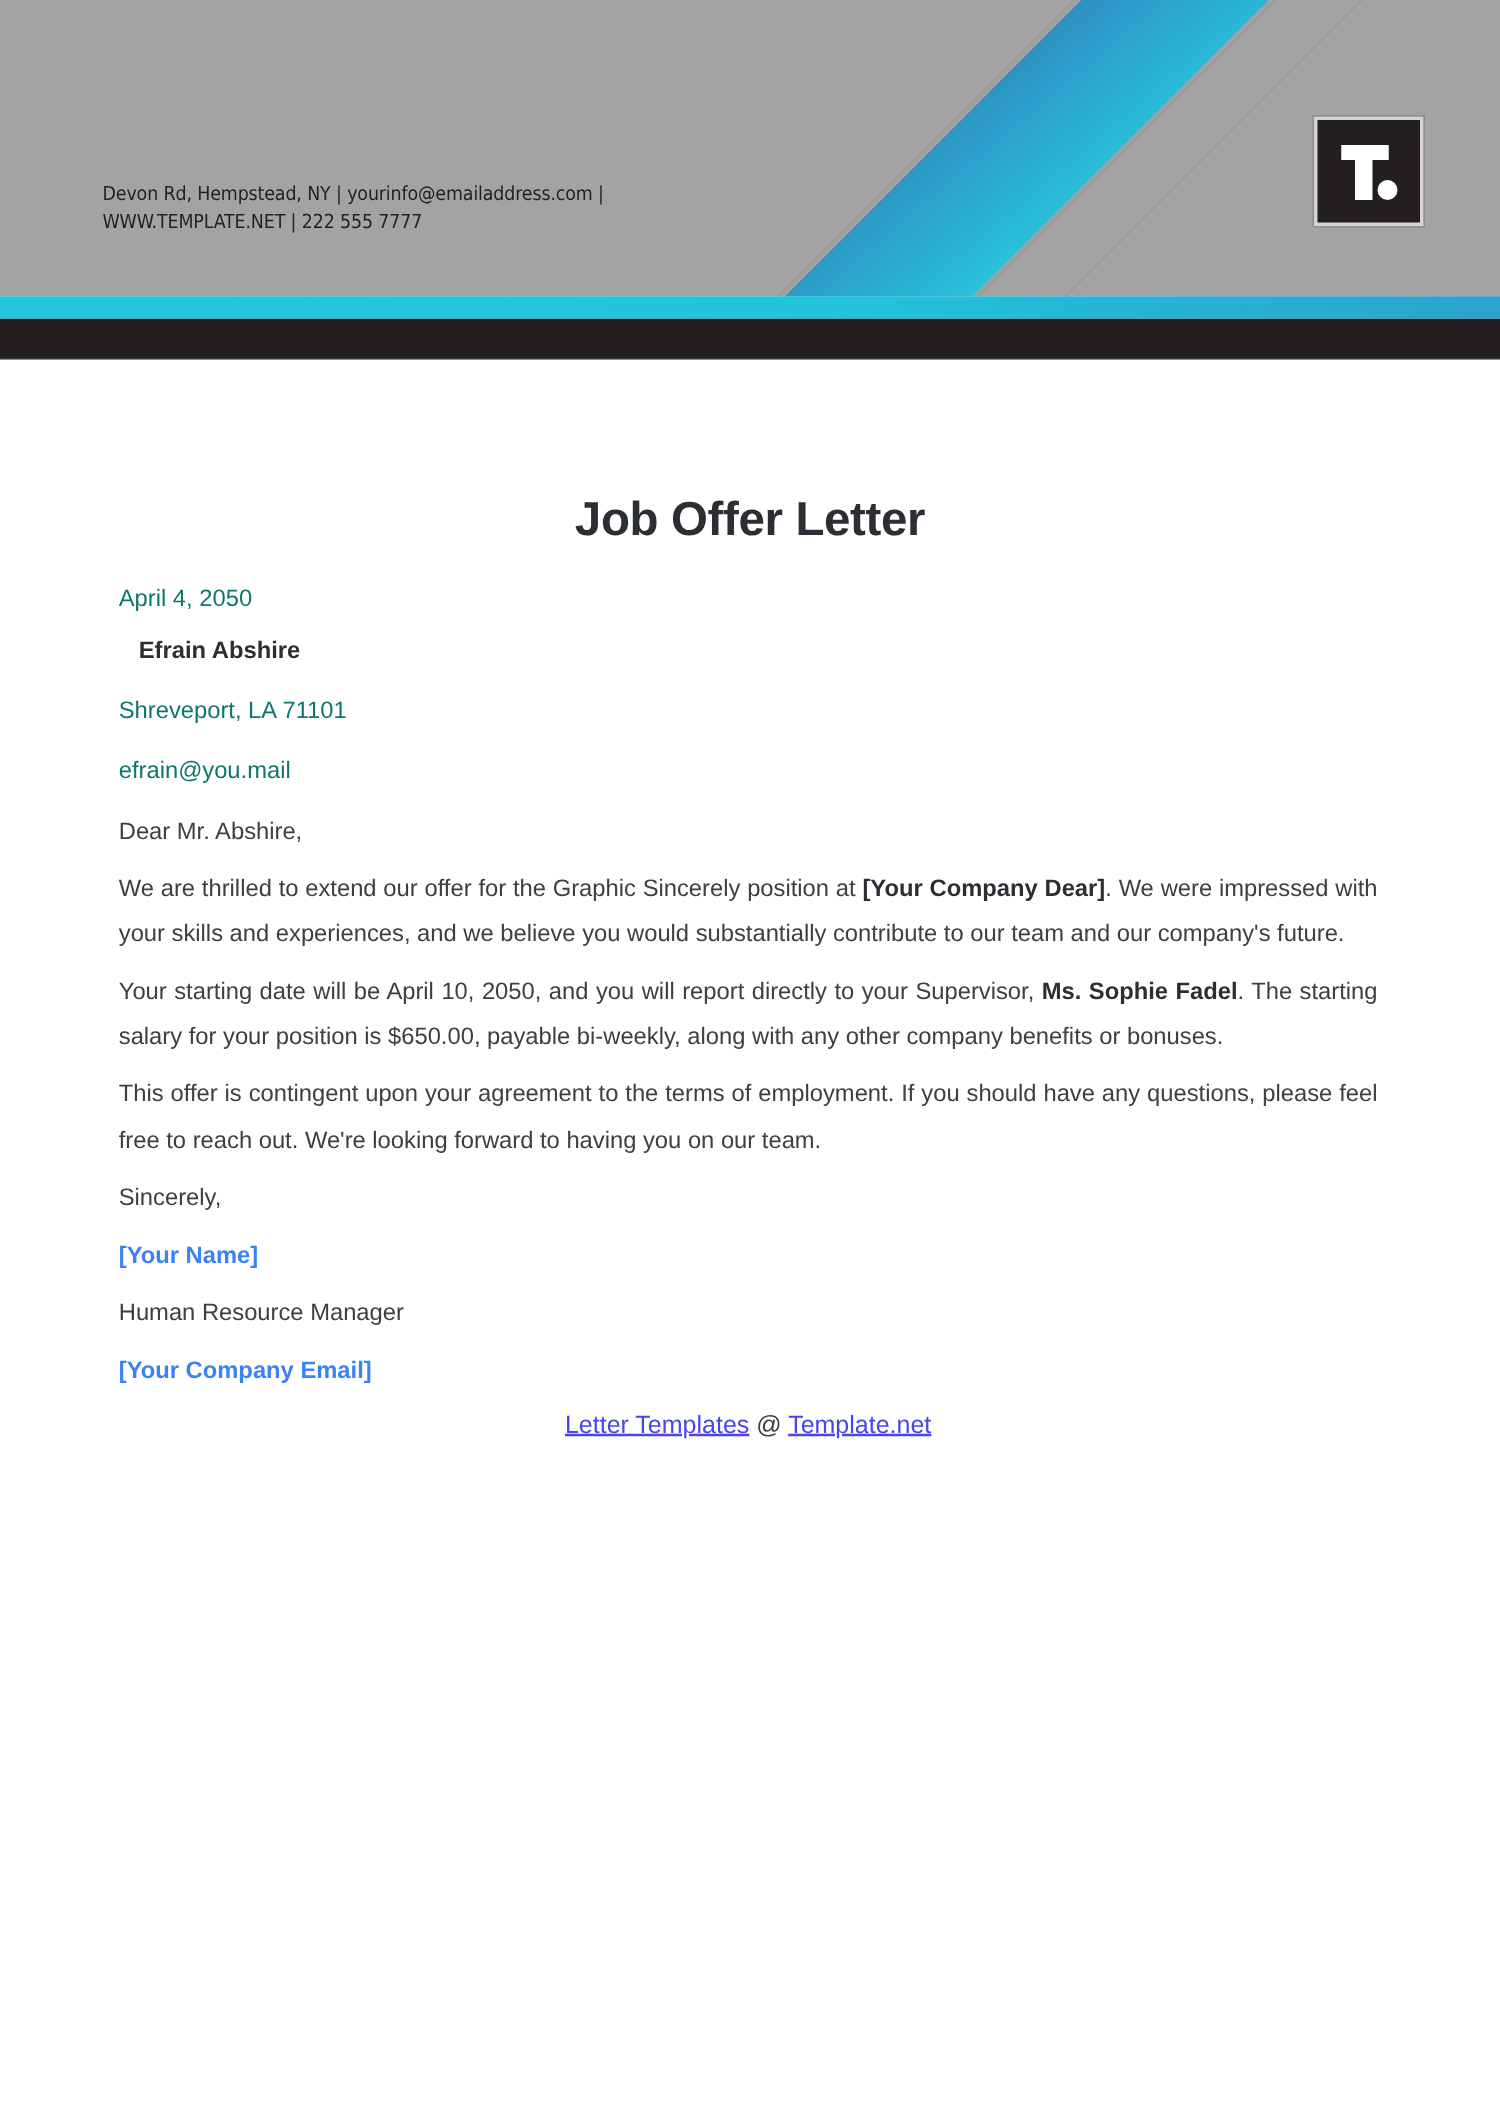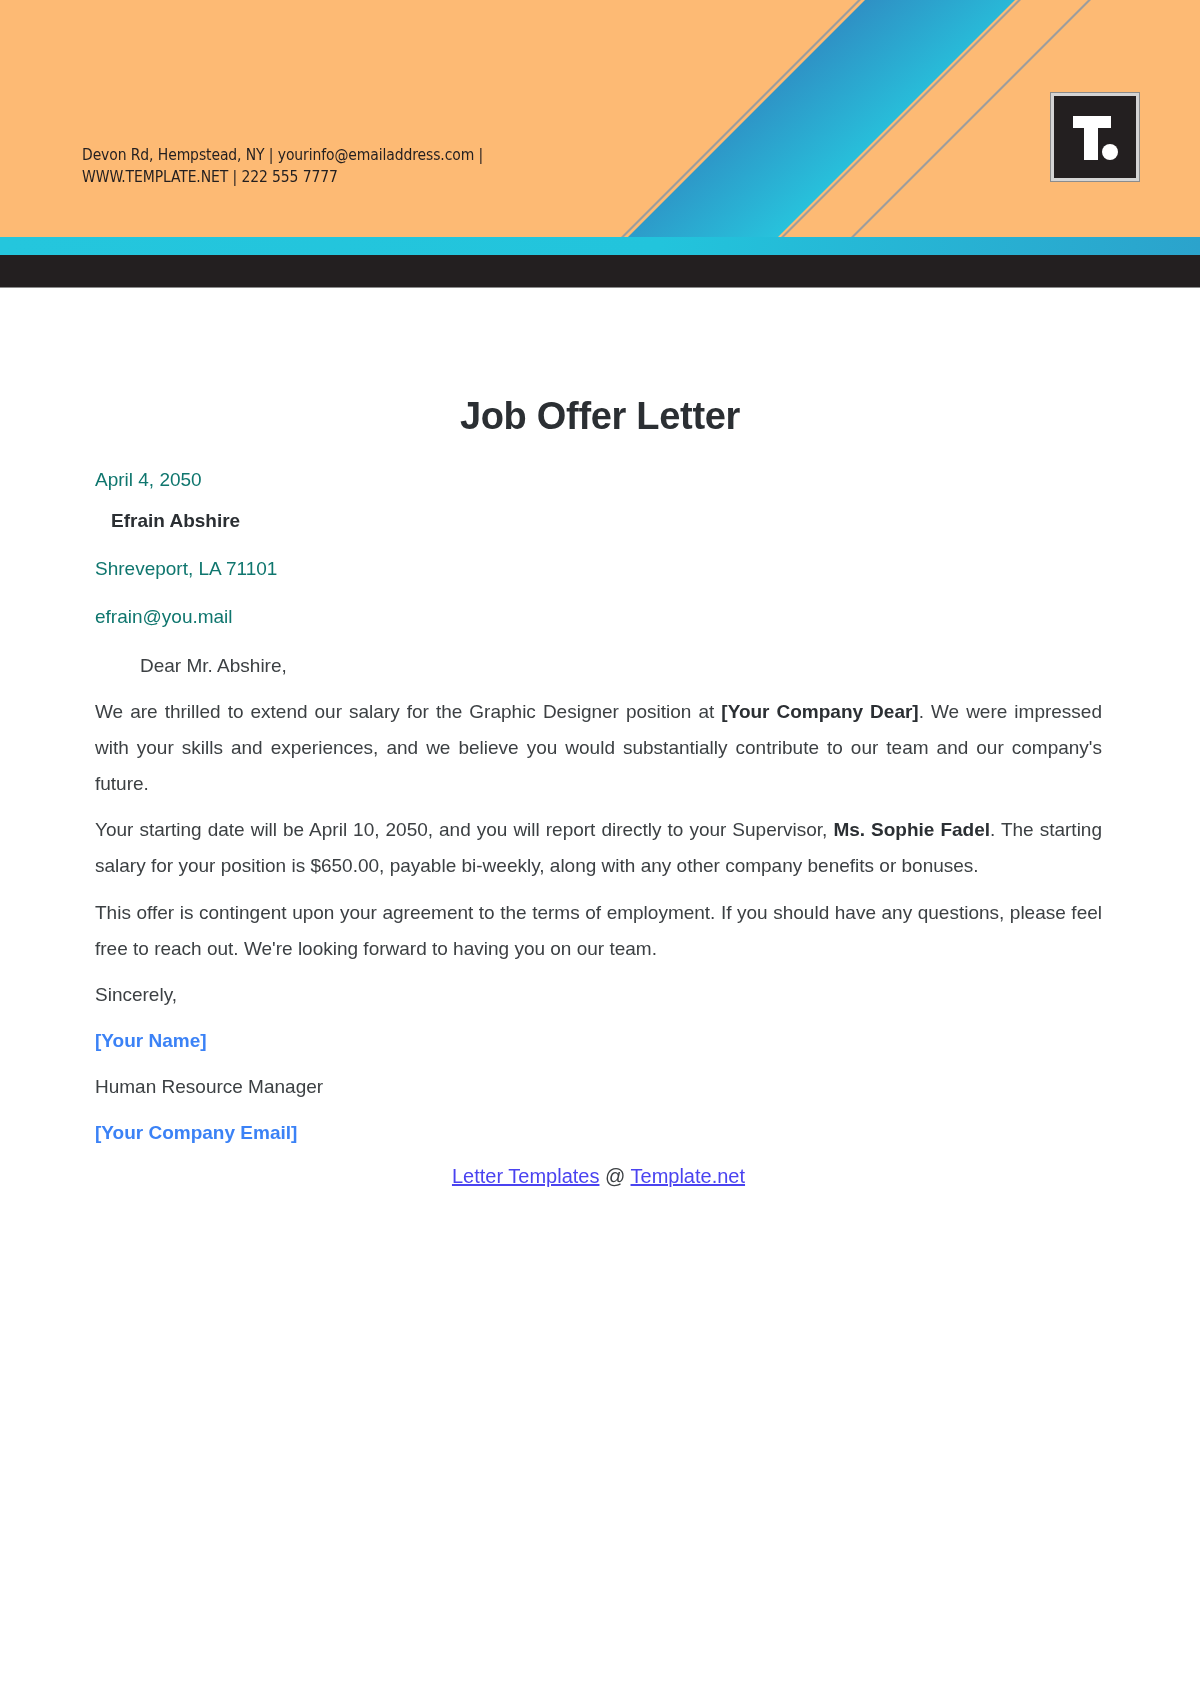--- a/index.html
+++ b/index.html
@@ -16,21 +16,21 @@
     position: relative;
     overflow: hidden;
   }
 
   
   .letterhead {
     position: absolute;
     left: 0; top: 0;
     width: 1200px;
     height: 237px;
-    background: #fdba74;
+    background: #a3a3a3;
     overflow: hidden;
   }
 
   
   .diag {
     position: absolute;
     top: -30px;
     height: 300px;
     transform: skewX(-45deg);
     transform-origin: top left;
@@ -154,21 +154,21 @@
   .meta-gap { margin-bottom: 29px; }
 
   .para {
     margin: 0 0 10px 0;
     font-size: 19px;
     line-height: 1.9;
     color: #3c4043;
     text-align: justify;
     text-justify: inter-word;
   }
-  .para.last-line-natural { text-align: left; margin-left: 45px; }
+  .para.last-line-natural { text-align: left; }
   .para b { color: #2b2f33; font-weight: bold; }
 
   .sign-line {
     margin: 0 0 10px 0;
     font-size: 19px;
     line-height: 1.9;
     color: #3c4043;
   }
   .sign-line.bold { font-weight: bold; color: #3b82f6; }
 
@@ -213,21 +213,21 @@
   <p class="meta-line">April 4, 2050</p>
 
   <p class="meta-line bold meta-gap">Efrain Abshire</p>
 
   <p class="meta-line meta-gap">Shreveport, LA 71101</p>
 
   <p class="meta-line">efrain@you.mail</p>
 
   <p class="para last-line-natural">Dear Mr. Abshire,</p>
 
-  <p class="para"><span>We are thrilled to extend our salary for the Graphic Designer position at </span><b>[Your Company Dear]</b><span>. We were impressed with your skills and experiences, and we believe you would substantially contribute to our team and our company's future.</span></p>
+  <p class="para"><span>We are thrilled to extend our offer for the Graphic Sincerely position at </span><b>[Your Company Dear]</b><span>. We were impressed with your skills and experiences, and we believe you would substantially contribute to our team and our company's future.</span></p>
 
   <p class="para"><span>Your starting date will be April 10, 2050, and you will report directly to your Supervisor, </span><b>Ms. Sophie Fadel</b><span>. The starting salary for your position is $650.00, payable bi-weekly, along with any other company benefits or bonuses.</span></p>
 
   <p class="para">This offer is contingent upon your agreement to the terms of employment. If you should have any questions, please feel free to reach out. We're looking forward to having you on our team.</p>
 
   <p class="sign-line">Sincerely,</p>
 
   <p class="sign-line bold">[Your Name]</p>
 
   <p class="sign-line">Human Resource Manager</p>

